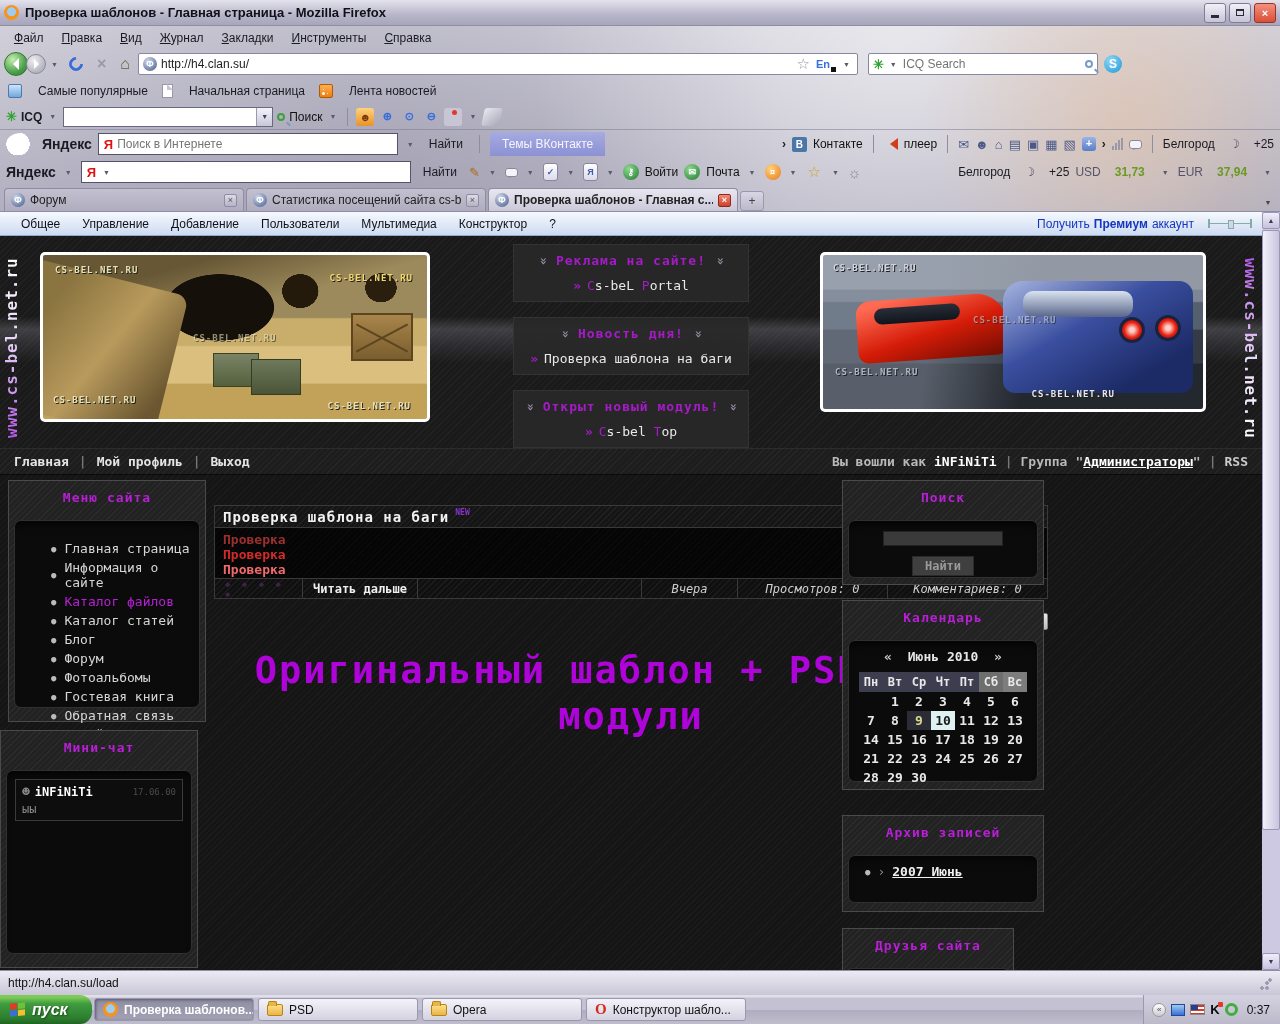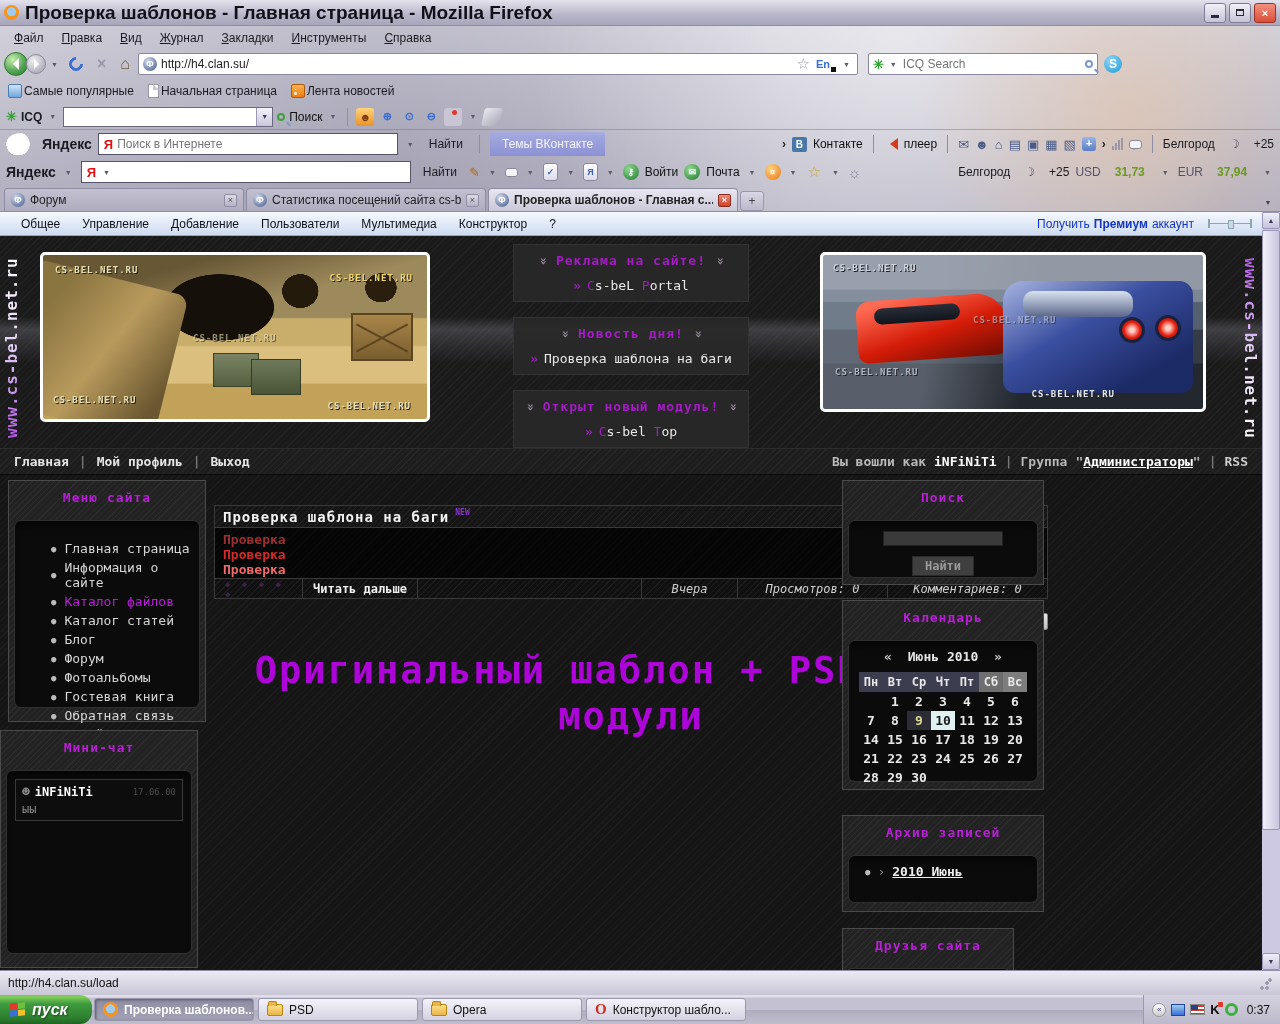--- a/index.html
+++ b/index.html
@@ -17,21 +17,21 @@
       radial-gradient(circle at 70% 20%, rgba(255,255,255,.5), rgba(255,255,255,0) 40%),
       radial-gradient(circle at 30% 80%, rgba(130,128,150,.35), rgba(130,128,150,0) 45%),
       linear-gradient(#d6d5de, #b2b0c0);
   }
   .bar { display:flex; align-items:center; position:relative; }
   .titlebar {
     height:26px; padding:0 4px;
     background:linear-gradient(#e3e2ec, #b7b5c8 60%, #a8a6ba);
     border-bottom:1px solid #8f8da4;
   }
-  .titlebar .title { font-weight:bold; font-size:19px; margin-left:6px; color:#101018; flex:1;
+  .titlebar .title { font-weight:bold; font-size:13px; margin-left:6px; color:#101018; flex:1;
     white-space:nowrap; overflow:hidden; }
   .winbtn { width:22px; height:20px; margin-left:3px; border-radius:3px;
     border:1px solid #7f7d96; display:flex; align-items:center; justify-content:center;
     font-size:11px; font-weight:bold; color:#2a2a3a;
     background:linear-gradient(#f2f1f8,#c6c4d6); }
   .winbtn.close { background:linear-gradient(#f3907e,#d94f38); color:#fff; border-color:#9c3322; }
   .winbtn .minbar{ width:8px; height:3px; background:#2a2a3a; margin-top:8px; }
   .winbtn .restore{ width:8px; height:7px; border:1px solid #2a2a3a; border-top-width:2px; }
   .menubar { height:24px; padding:0 6px; gap:2px; }
   .mb-item { padding:3px 8px; color:#1a1a22; cursor:default; }
@@ -65,21 +65,21 @@
   .clover { color:#2fa32f; font-weight:bold; font-size:13px; }
   .icqsearch input { flex:1; border:none; outline:none; font-size:12px; color:#888; background:transparent;
     font-family:"Liberation Sans",sans-serif;}
   .mag { width:8px; height:8px; border:2px solid #7a9ac8; border-radius:50%; position:relative; flex:none;}
   .mag::after { content:""; position:absolute; width:5px; height:2px; background:#7a9ac8;
     transform:rotate(45deg); left:7px; top:8px; }
   .skype { width:18px; height:18px; border-radius:50%; background:radial-gradient(circle at 35% 30%,#8ed4f8,#1c9ad6);
     color:#fff; font-weight:bold; font-size:12px; display:flex; align-items:center; justify-content:center;
     margin-left:4px; }
   .bookmarksbar { height:26px; padding:0 8px; gap:14px; }
-  .bm { display:flex; align-items:center; gap:2px; color:#1a1a22; }
+  .bm { display:flex; align-items:center; gap:16px; color:#1a1a22; }
   .bm-ic1 { width:14px; height:14px; background:linear-gradient(#cfe4f8,#6fa8dc); border:1px solid #4a7ab0;
     border-radius:2px; color:#1a4a8a; font-size:9px; display:flex; align-items:center; justify-content:center;}
   .bm-ic2 { width:11px; height:14px; background:#fff; border:1px solid #9a98a8; position:relative;}
   .bm-ic2::after{ content:""; position:absolute; right:-1px; top:-1px; border:3px solid transparent;
     border-bottom-color:#c8c6d4; border-left-color:#c8c6d4;}
   .bm-ic3 { width:14px; height:14px; border-radius:2px; background:linear-gradient(#fbb150,#ef7d12);
     border:1px solid #b05a08; position:relative;}
   .bm-ic3::after{ content:""; position:absolute; left:2px; bottom:2px; width:3px; height:3px;
     border-radius:50%; background:#fff; box-shadow:0 -4px 0 -1px #fff, 4px 0 0 -1px #fff;}
   .icqbar { height:26px; padding:0 6px; gap:4px; border-bottom:1px solid rgba(120,118,140,.5); }
@@ -796,21 +796,21 @@
               </table>
           </div>
         </div>
 
         <div class="sbox" style="left:842px;top:340px;width:202px;height:97px">
           <div class="hd">Архив записей</div>
           <div class="inner" style="height:48px;padding:2px">
             <div class="archlink">
               <span class="b">●</span>
               <span class="ar">›</span>
-              <a href="#">2010 Июнь</a>
+              <a href="#">2007 Июнь</a>
             </div>
           </div>
         </div>
 
         <div class="sbox" style="left:842px;top:453px;width:172px;height:60px">
           <div class="hd">Друзья сайта</div>
           <div class="inner" style="height:8px;padding:2px"></div>
         </div>
       </div>
     </div>

